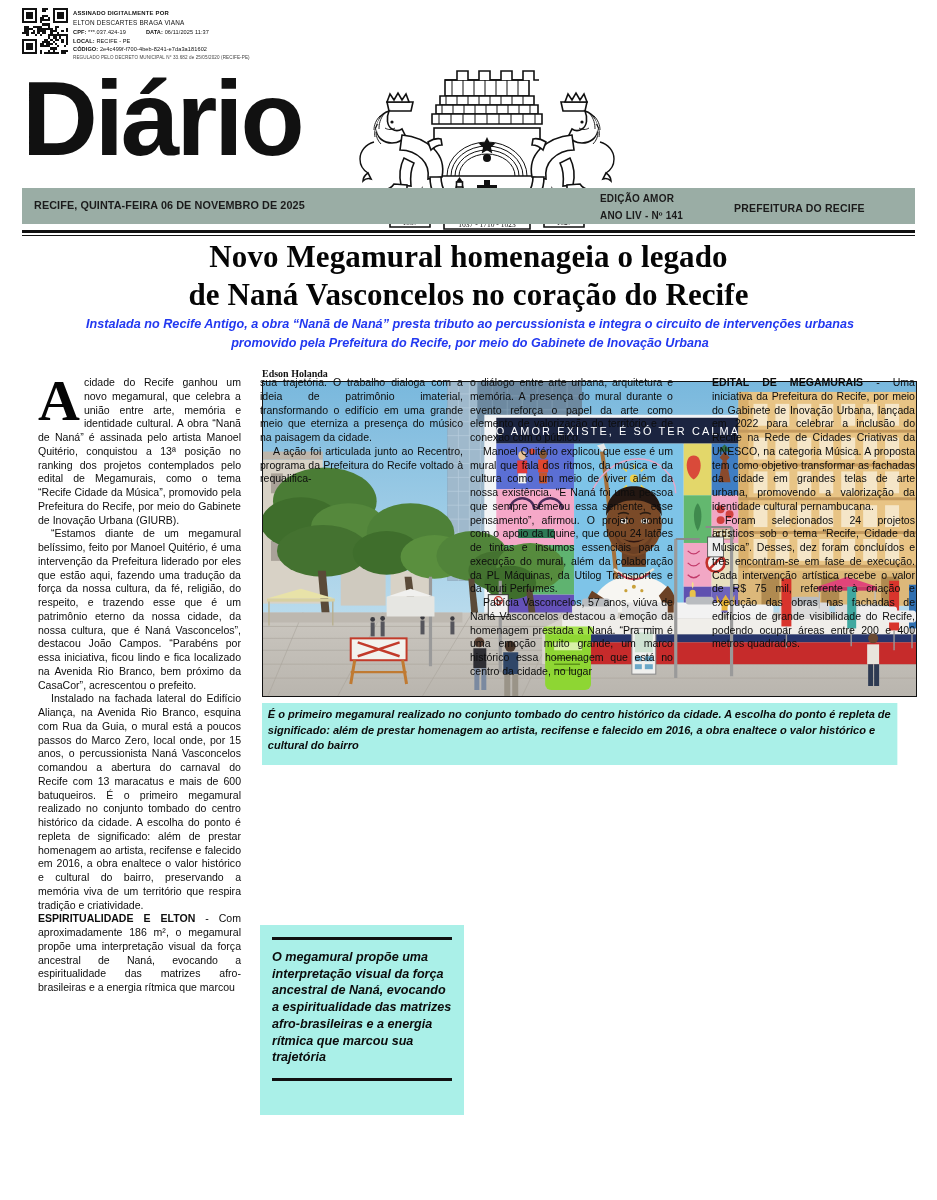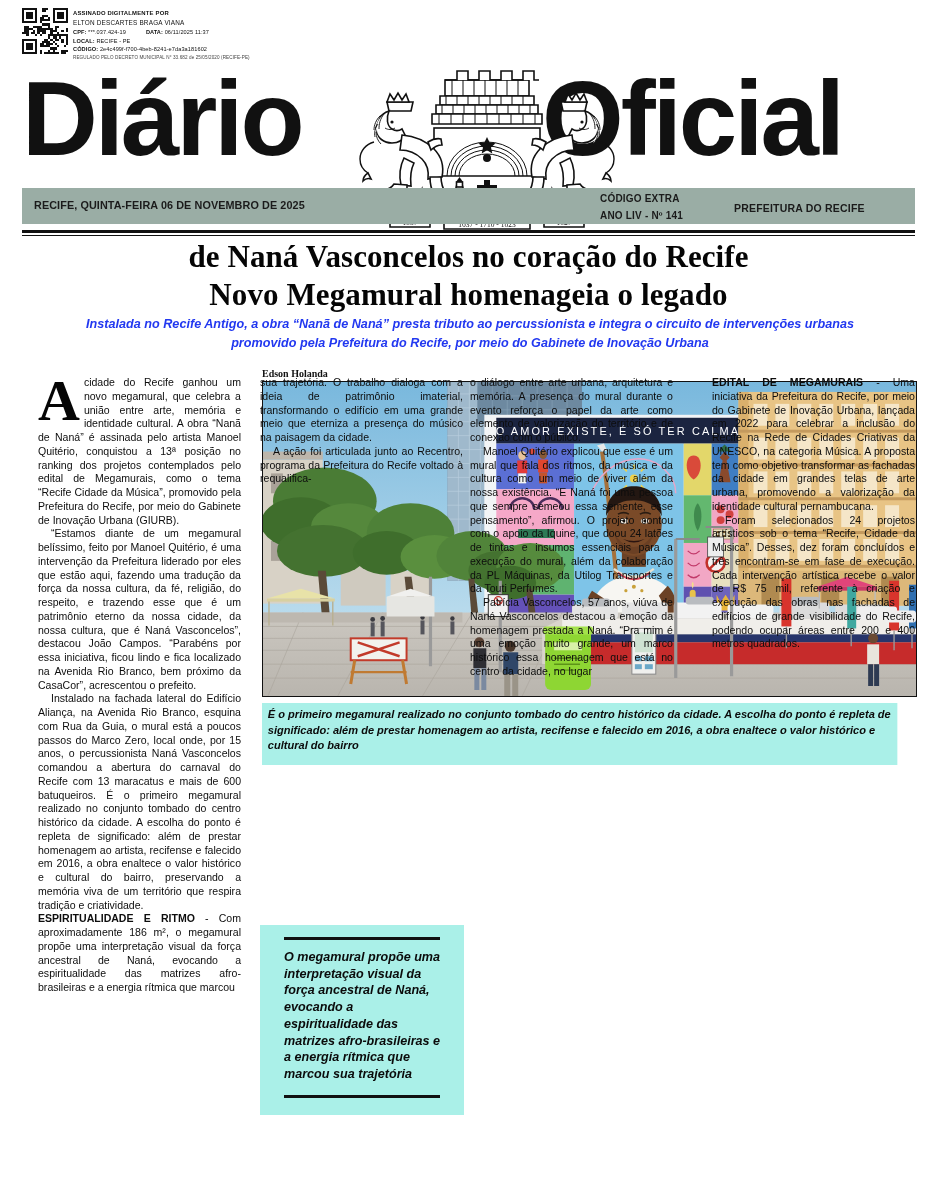--- a/index.html
+++ b/index.html
@@ -131,21 +131,21 @@
     font-style: italic; font-weight: bold;
     font-size: 11.4px; line-height: 1.37; color: #0b0b0b;
     padding: 4px 6px 0 6px;
     transform: scaleX(.97); transform-origin: left top;
   }
 
   
   .pullquote {
     position: absolute; left: 260px; top: 925px; width: 204px; height: 190px;
     background: #aaf0e8;
-    padding: 0 22px;
+    padding: 0 10px;
   }
   .pullquote .pq-rule { height: 3px; background: #111; margin: 12px 2px 0 2px; }
   .pullquote .pq-rule.bot { margin-top: 12px; }
   .pullquote .pq-text {
     font-family: "Liberation Sans", sans-serif;
     font-style: italic; font-weight: bold;
     font-size: 12.6px; line-height: 1.33; color: #0b0b0b;
     padding: 9px 0 0 2px;
   }
 </style>
@@ -397,21 +397,20 @@
       <div><span class="sig-b">LOCAL:</span>
         <span>RECIFE - PE</span></div>
       <div><span class="sig-b">CÓDIGO:</span>
         <span>2e4c499f-f700-4beb-8241-e7da3a181602</span></div>
       <div class="sig-small">REGULADO PELO DECRETO MUNICIPAL N° 33.682 de 25/05/2020 (RECIFE-PE)</div>
     </div>
   </div>
 
   <div class="masthead">
     <div class="word word-d">Diário</div>
-    <div class="word word-o">Oficial</div>
 
     <svg class="crest" viewBox="0 0 270 172">
       <g fill="none" stroke="#111" stroke-width="1.6">
 
         <g>
           <rect x="93" y="22" width="84" height="16" fill="#fff"></rect>
           <path d="M93 22 h12 v-9 h11 v9 h11 v-9 h11 v9 h11 v-9 h11 v9 h11 v-9 h11 v9 h5" fill="#fff"></path>
           <path d="M88 38 h94 v9 h-94 z" fill="#fff"></path>
           <path d="M84 47 h102 v9 h-102 z" fill="#fff"></path>
           <path d="M80 56 h110 v10 h-110 z" fill="#fff"></path>
@@ -528,31 +527,31 @@
         <text x="58" y="167" text-anchor="middle">1537</text>
         <text x="135" y="169" text-anchor="middle">1637 - 1710 - 1823</text>
         <text x="212" y="167" text-anchor="middle">1827</text>
       </g>
     </svg>
   </div>
 
   <div class="infobar">
     <div class="date">RECIFE, QUINTA-FEIRA 06 DE NOVEMBRO DE 2025</div>
     <div class="ed">
-      <div>CÓDIGO EXTRA</div>
+      <div>EDIÇÃO AMOR</div>
       <div>ANO LIV  -   Nº 141</div>
     </div>
     <div class="pref">PREFEITURA DO RECIFE</div>
   </div>
   <div class="rule-a"></div>
   <div class="rule-b"></div>
 
   <div class="headline">
+    <div>Novo Megamural homenageia o legado</div>
     <div>de Naná Vasconcelos no coração do Recife</div>
-    <div>Novo Megamural homenageia o legado</div>
   </div>
   <div class="subhead">Instalada no Recife Antigo, a obra “Nanã de Naná” presta tributo ao percussionista e integra o circuito de intervenções urbanas promovido pela Prefeitura do Recife, por meio do Gabinete de Inovação Urbana</div>
 
   <div class="credit">Edson Holanda</div>
 
   <div class="photo">
     <svg viewBox="0 0 655 316" preserveAspectRatio="none">
       <defs>
         <linearGradient id="sky" x1="0" y1="0" x2="0" y2="1">
           <stop offset="0" stop-color="#79b8dd"></stop>
@@ -927,21 +926,21 @@
 
   <div class="caption">É o primeiro megamural realizado no conjunto tombado do centro histórico da cidade. A escolha do ponto é repleta de significado: além de prestar homenagem ao artista, recifense e falecido em 2016, a obra enaltece o valor histórico e cultural do bairro</div>
 
   <div class="cols">
 
     <div class="col c1">
       <div class="bodytext">
         <p class="noind dropcap">A cidade do Recife ganhou um novo megamural, que celebra a união entre arte, memória e identidade cultural. A obra “Nanã de Naná” é assinada pelo artista Manoel Quitério, conquistou a 13ª posição no ranking dos projetos contemplados pelo edital de Megamurais, como o tema “Recife Cidade da Música”, promovido pela Prefeitura do Recife, por meio do Gabinete de Inovação Urbana (GIURB).</p>
         <p>“Estamos diante de um megamural belíssimo, feito por Manoel Quitério, é uma intervenção da Prefeitura liderado por eles que estão aqui, fazendo uma tradução da força da nossa cultura, da fé, religião, do respeito, e trazendo esse que é um patrimônio eterno da nossa cidade, da nossa cultura, que é Naná Vasconcelos”, destacou João Campos. “Parabéns por essa iniciativa, ficou lindo e fica localizado na Avenida Rio Branco, bem próximo da CasaCor”, acrescentou o prefeito.</p>
         <p>Instalado na fachada lateral do Edifício Aliança, na Avenida Rio Branco, esquina com Rua da Guia, o mural está a poucos passos do Marco Zero, local onde, por 15 anos, o percussionista Naná Vasconcelos comandou a abertura do carnaval do Recife com 13 maracatus e mais de 600 batuqueiros. É o primeiro megamural realizado no conjunto tombado do centro histórico da cidade. A escolha do ponto é repleta de significado: além de prestar homenagem ao artista, recifense e falecido em 2016, a obra enaltece o valor histórico e cultural do bairro, preservando a memória viva de um território que respira tradição e criatividade.</p>
-        <p class="noind"><b>ESPIRITUALIDADE E RITMO</b><span> - Com aproximadamente 186 m², o megamural propõe uma interpretação visual da força ancestral de Naná, evocando a espiritualidade das matrizes afro-brasileiras e a energia rítmica que marcou</span></p>
+        <p class="noind"><b>ESPIRITUALIDADE E ELTON</b><span> - Com aproximadamente 186 m², o megamural propõe uma interpretação visual da força ancestral de Naná, evocando a espiritualidade das matrizes afro-brasileiras e a energia rítmica que marcou</span></p>
       </div>
     </div>
 
     <div class="col c2">
       <div class="bodytext" style="height:330px">
         <p class="noind">sua trajetória. O trabalho dialoga com a ideia de patrimônio imaterial, transformando o edifício em uma grande meio que eterniza a presença do músico na paisagem da cidade.</p>
         <p>A ação foi articulada junto ao Recentro, programa da Prefeitura do Recife voltado à requalifica-</p>
       </div>
       <div class="bodytext" style="position:absolute; top:555px; width:203px">
         <p class="noind">ção e ativação da região central do Recife, para ocorrer durante a CASACOR Pernambuco, ampliando</p>

